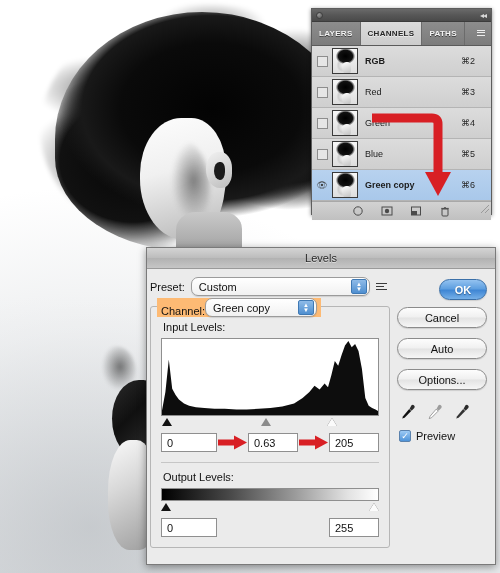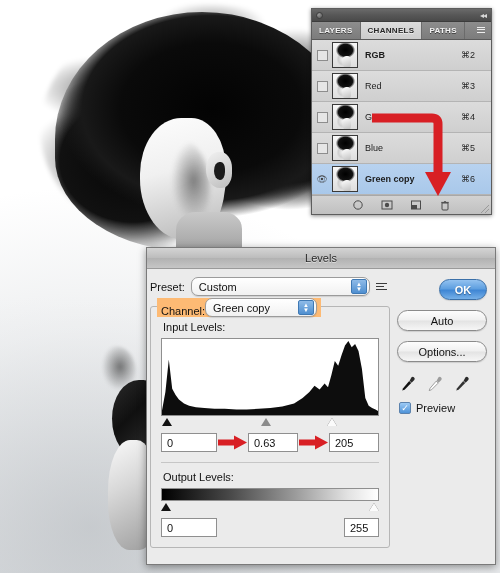--- a/index.html
+++ b/index.html
@@ -96,21 +96,21 @@
     position: absolute; left: 4px; top: 3px; width: 7px; height: 7px;
     border-radius: 50%;
     background: radial-gradient(circle at 35% 30%, #9a9a9a, #555);
     border: 1px solid #3e3e3e;
   }
   .collapse-ico {
     position: absolute; right: 5px; top: 2px;
     font-size: 8px; color: #d8d8d8; line-height: 9px; letter-spacing: -1px;
   }
   .tabs-row {
-    height: 18px; display: flex; align-items: stretch;
+    height: 24px; display: flex; align-items: stretch;
     background: linear-gradient(180deg,#8d8d8d 0%,#7c7c7c 100%);
     border-bottom: 1px solid #5a5a5a;
   }
   .tab {
     padding: 0 7px; display: flex; align-items: center;
     font-size: 8px; font-weight: bold; letter-spacing: .3px;
     color: #f2f2f2; text-shadow: 0 1px 0 rgba(0,0,0,.5);
     border-right: 1px solid #6b6b6b;
   }
   .tab.active {
@@ -251,21 +251,21 @@
   .arrow-gap { flex: 1; display: flex; align-items: center; justify-content: center; }
   .red-arrow { display: block; }
 
   .divider { height: 1px; background: #c6c6c6; margin: 10px 0 8px 0; width: 218px; }
   .gradbar {
     width: 218px; height: 13px; border: 1px solid #8f8f8f;
     background: linear-gradient(90deg,#000 0%,#4a4a4a 32%,#9c9c9c 62%,#e2e2e2 86%,#fff 100%);
   }
   .out-inputs { display: flex; justify-content: space-between; width: 218px; margin-top: 4px; }
   #out-black { width: 56px; }
-  #out-white { width: 35px; }
+  #out-white { width: 50px; }
 
   .btn {
     display: flex; align-items: center; justify-content: center;
     height: 21px; border-radius: 11px; font-size: 11px;
     border: 1px solid #8b8b8b;
     background: linear-gradient(180deg,#fdfdfd 0%,#f0f0f0 48%,#e3e3e3 52%,#f6f6f6 100%);
     color: #121212; margin-bottom: 7px;
     box-shadow: 0 1px 1px rgba(0,0,0,.13);
   }
   .btn.primary {
@@ -467,20 +467,21 @@
           </div>
           <div class="out-inputs">
             <span class="numbox" id="out-black">0</span>
             <span class="numbox" id="out-white">255</span>
           </div>
         </div>
       </div>
 
       <div class="dlg-right">
         <div class="btn primary">OK</div>
+        <div class="btn">Cancel</div>
         <div class="btn gap-top">Auto</div>
         <div class="btn gap-top">Options...</div>
 
         <div class="droppers">
           <svg width="15" height="16" viewBox="0 0 15 16">
             <path d="M10.5 1.2 a2 2 0 0 1 2.8 2.8 L10.6 6.7 L8.6 4.7 Z" fill="#2b2b2b"></path>
             <path d="M8.2 5.1 L10.2 7.1 L3.6 13.7 L1.2 14.6 L2.1 12.2 Z" fill="#111"></path>
           </svg>
           <svg width="15" height="16" viewBox="0 0 15 16">
             <path d="M10.5 1.2 a2 2 0 0 1 2.8 2.8 L10.6 6.7 L8.6 4.7 Z" fill="#9c9c9c"></path>

